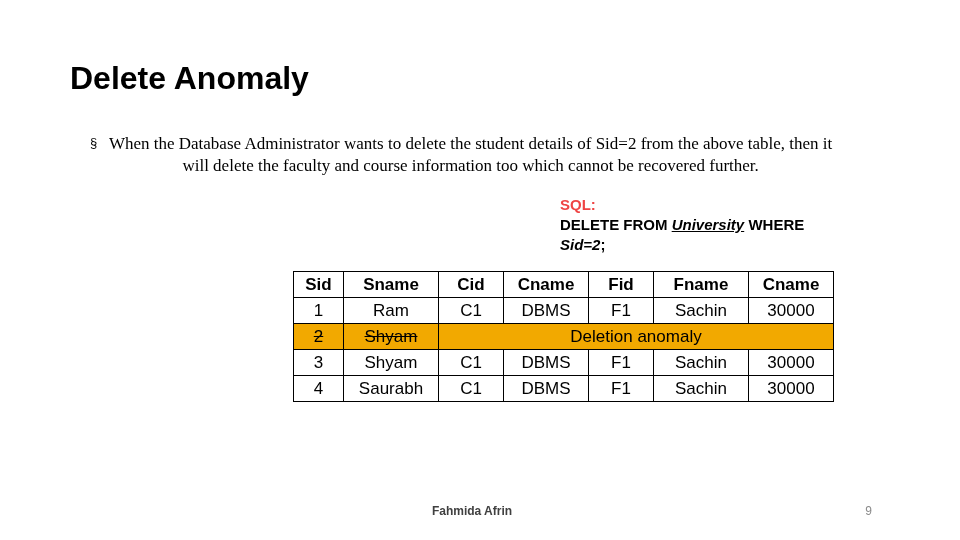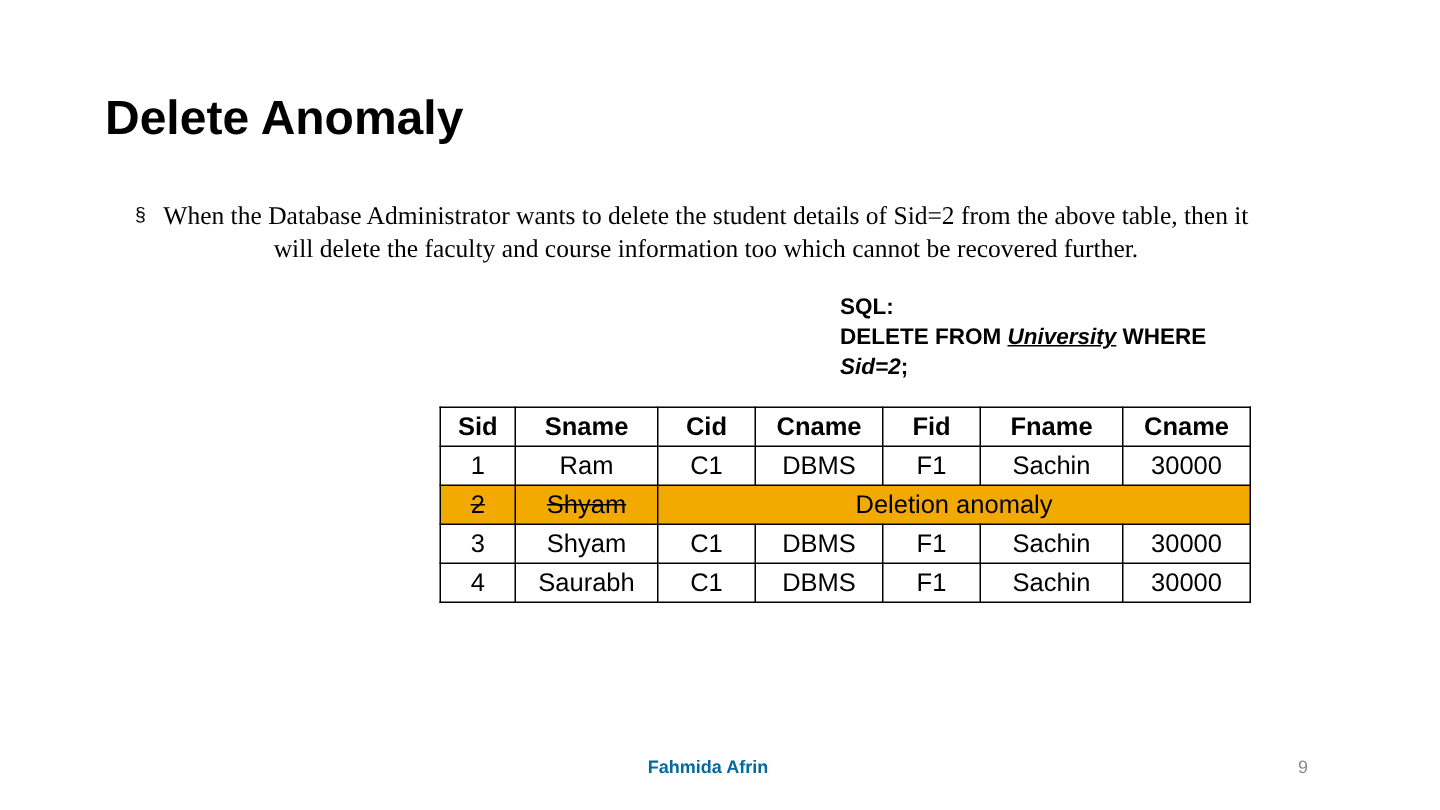--- a/index.html
+++ b/index.html
@@ -3,38 +3,38 @@
 <meta charset="utf-8">
 <style>
   * { margin: 0; padding: 0; box-sizing: border-box; }
   html, body { width: 960px; height: 540px; background: #fff; font-family: Arial, Helvetica, sans-serif; color: #000; }
   .slide { position: relative; width: 904px; height: 540px; padding: 60px 70px 0 70px; }
   .title { font-size: 32px; font-weight: bold; margin-bottom: 36px; }
   .bullet-row { display: flex; align-items: flex-start; gap: 10px; padding-left: 20px; }
   .bullet { font-size: 13px; line-height: 20px; }
   .body-text { font-family: "Times New Roman", Times, serif; font-size: 17px; line-height: 22px; max-width: 790px; text-align: center; }
   .sql-block { margin: 18px 0 16px 0; text-align: left; padding-left: 490px; font-weight: bold; font-size: 15px; line-height: 20px; }
-  .sql-label { color: #000000; }
+  .sql-label { color: #ef4444; }
   .sql-code .uni { font-style: italic; text-decoration: underline; }
   .sql-code .sid { font-style: italic; }
   .table-wrap { display: flex; justify-content: flex-end; }
   table.data { border-collapse: collapse; font-family: "Arial Narrow", Arial, sans-serif; font-stretch: condensed; }
   table.data th, table.data td { border: 1.5px solid #000; text-align: center; vertical-align: middle; height: 26px; font-size: 17px; }
   table.data th { font-weight: bold; }
   .col-sid   { width: 50px; }
   .col-sname { width: 95px; }
   .col-cid   { width: 65px; }
   .col-cname { width: 85px; }
   .col-fid   { width: 65px; }
   .col-fname { width: 95px; }
   .col-salary{ width: 85px; }
   tr.anomaly td { background: #f2a900; }
   tr.anomaly .strike { text-decoration: line-through; }
   tr.anomaly .anomaly-cell { font-size: 17px; }
-  .footer-author { position: absolute; left: 0; right: 0; bottom: 22px; text-align: center; font-size: 12px; font-weight: bold; color: #0369a1; padding-left: 40px; }
+  .footer-author { position: absolute; left: 0; right: 0; bottom: 22px; text-align: center; font-size: 12px; font-weight: bold; color: #404040; padding-left: 40px; }
   .footer-page { position: absolute; right: 32px; bottom: 22px; font-size: 12px; color: #8a8a8a; }
 </style>
 </head>
 <body>
 
 <div class="slide">
 
   <h1 class="title">Delete Anomaly</h1>
 
   <div class="bullet-row">

